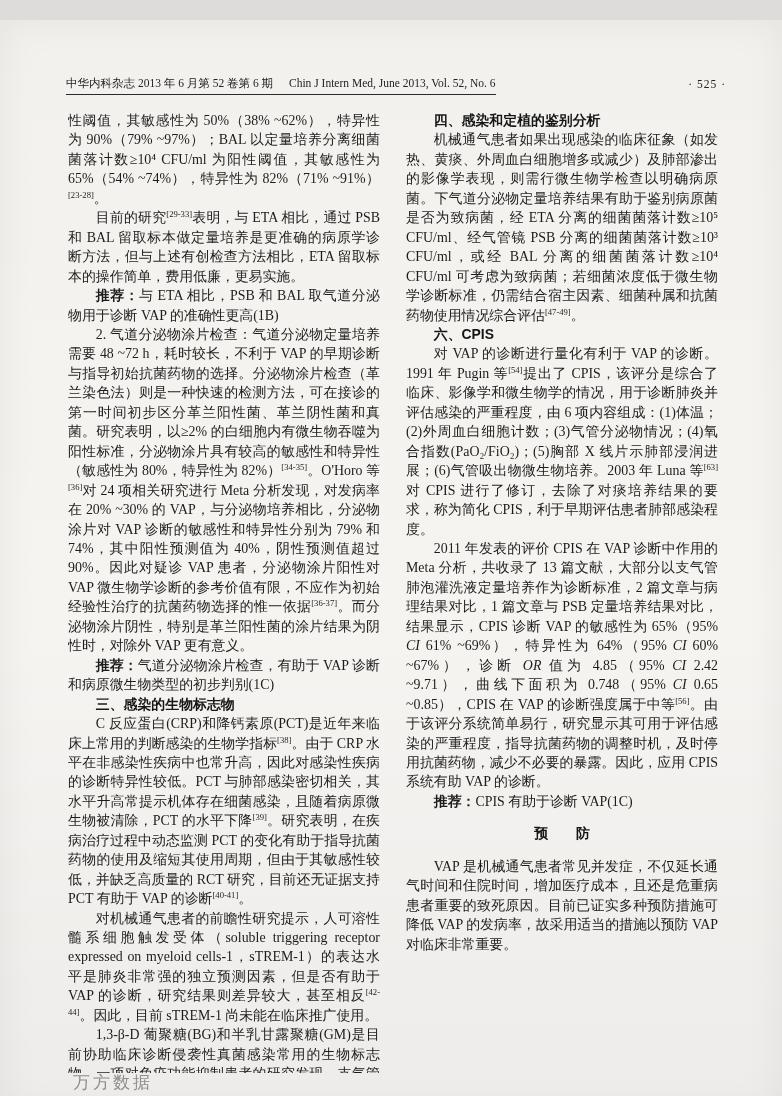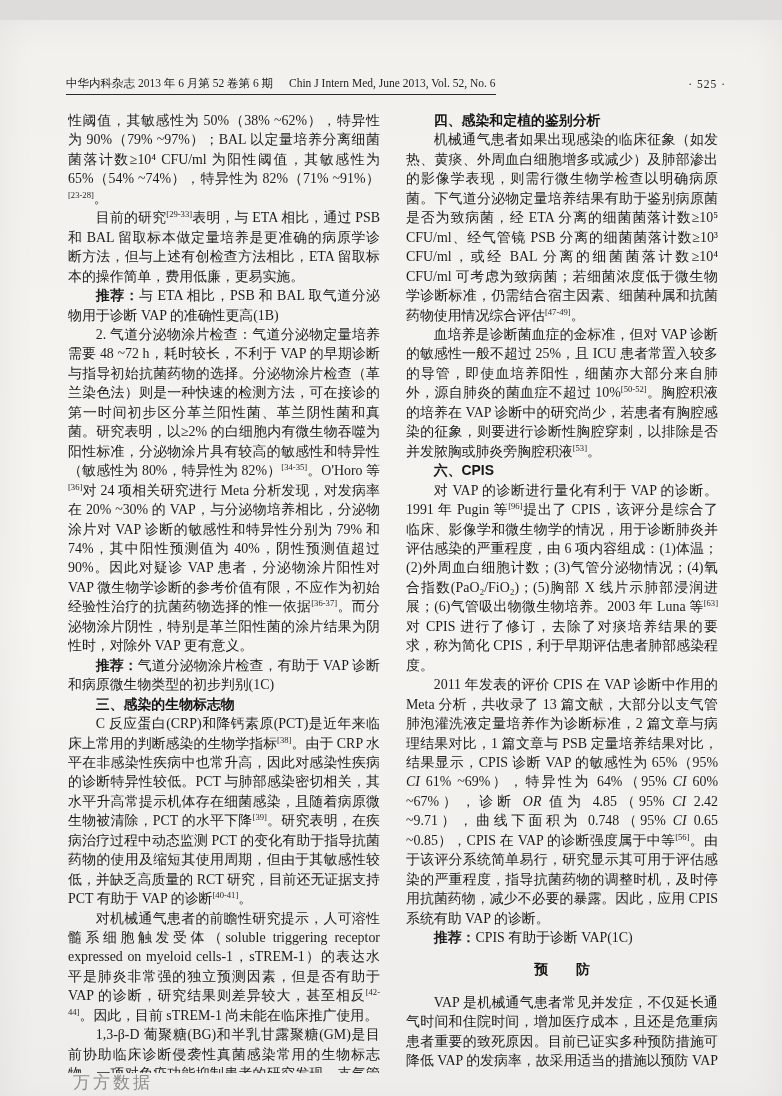--- a/index.html
+++ b/index.html
@@ -102,23 +102,22 @@
         <p class="para">2. 气道分泌物涂片检查：气道分泌物定量培养需要 48 ~72 h，耗时较长，不利于 VAP 的早期诊断与指导初始抗菌药物的选择。分泌物涂片检查（革兰染色法）则是一种快速的检测方法，可在接诊的第一时间初步区分革兰阳性菌、革兰阴性菌和真菌。研究表明，以≥2% 的白细胞内有微生物吞噬为阳性标准，分泌物涂片具有较高的敏感性和特异性（敏感性为 80%，特异性为 82%）<sup class="ref">[34-35]</sup>。O'Horo 等<sup class="ref">[36]</sup>对 24 项相关研究进行 Meta 分析发现，对发病率在 20% ~30% 的 VAP，与分泌物培养相比，分泌物涂片对 VAP 诊断的敏感性和特异性分别为 79% 和 74%，其中阳性预测值为 40%，阴性预测值超过 90%。因此对疑诊 VAP 患者，分泌物涂片阳性对 VAP 微生物学诊断的参考价值有限，不应作为初始经验性治疗的抗菌药物选择的惟一依据<sup class="ref">[36-37]</sup>。而分泌物涂片阴性，特别是革兰阳性菌的涂片结果为阴性时，对除外 VAP 更有意义。</p>
         <p class="para"><span class="rec-label">推荐：</span>气道分泌物涂片检查，有助于 VAP 诊断和病原微生物类型的初步判别(1C)</p>
         <h3 class="heading">三、感染的生物标志物</h3>
         <p class="para">C 反应蛋白(CRP)和降钙素原(PCT)是近年来临床上常用的判断感染的生物学指标<sup class="ref">[38]</sup>。由于 CRP 水平在非感染性疾病中也常升高，因此对感染性疾病的诊断特异性较低。PCT 与肺部感染密切相关，其水平升高常提示机体存在细菌感染，且随着病原微生物被清除，PCT 的水平下降<sup class="ref">[39]</sup>。研究表明，在疾病治疗过程中动态监测 PCT 的变化有助于指导抗菌药物的使用及缩短其使用周期，但由于其敏感性较低，并缺乏高质量的 RCT 研究，目前还无证据支持 PCT 有助于 VAP 的诊断<sup class="ref">[40-41]</sup>。</p>
         <p class="para">对机械通气患者的前瞻性研究提示，人可溶性髓系细胞触发受体（soluble triggering receptor expressed on myeloid cells-1，sTREM-1）的表达水平是肺炎非常强的独立预测因素，但是否有助于 VAP 的诊断，研究结果则差异较大，甚至相反<sup class="ref">[42-44]</sup>。因此，目前 sTREM-1 尚未能在临床推广使用。</p>
         <p class="para">1,3-β-D 葡聚糖(BG)和半乳甘露聚糖(GM)是目前协助临床诊断侵袭性真菌感染常用的生物标志物。一项对免疫功能抑制患者的研究发现，支气管肺泡灌洗液中的 GM 对鉴别曲霉菌引起的 VAP 有较好的敏感性和特异性，但 BG 和 GM 在免疫功能正常的机械通气患者中研究甚少，能否作为 VAP 病原学鉴别的生物标志物尚需更多的证据支持。</p>
       </div>
     <div class="col" id="col-right">
         <h3 class="heading">四、感染和定植的鉴别分析</h3>
         <p class="para">机械通气患者如果出现感染的临床征象（如发热、黄痰、外周血白细胞增多或减少）及肺部渗出的影像学表现，则需行微生物学检查以明确病原菌。下气道分泌物定量培养结果有助于鉴别病原菌是否为致病菌，经 ETA 分离的细菌菌落计数≥10⁵ CFU/ml、经气管镜 PSB 分离的细菌菌落计数≥10³ CFU/ml，或经 BAL 分离的细菌菌落计数≥10⁴ CFU/ml 可考虑为致病菌；若细菌浓度低于微生物学诊断标准，仍需结合宿主因素、细菌种属和抗菌药物使用情况综合评估<sup class="ref">[47-49]</sup>。</p>
-        <p class="para">血培养是诊断菌血症的金标准，但对 VAP 诊断的敏感性一般不超过 25%，且 ICU 患者常置入较多的导管，即使血培养阳性，细菌亦大部分来自肺外，源自肺炎的菌血症不超过 10%<sup class="ref">[50-52]</sup>。胸腔积液的培养在 VAP 诊断中的研究尚少，若患者有胸腔感染的征象，则要进行诊断性胸腔穿刺，以排除是否并发脓胸或肺炎旁胸腔积液<sup class="ref">[53]</sup>。</p>
         <h3 class="heading">六、CPIS</h3>
-        <p class="para">对 VAP 的诊断进行量化有利于 VAP 的诊断。1991 年 Pugin 等<sup class="ref">[96]</sup>提出了 CPIS，该评分是综合了临床、影像学和微生物学的情况，用于诊断肺炎并评估感染的严重程度，由 6 项内容组成：(1)体温；(2)外周血白细胞计数；(3)气管分泌物情况；(4)氧合指数(PaO₂/FiO₂)；(5)胸部 X 线片示肺部浸润进展；(6)气管吸出物微生物培养。2003 年 Luna 等<sup class="ref">[63]</sup>对 CPIS 进行了修订，去除了对痰培养结果的要求，称为简化 CPIS，利于早期评估患者肺部感染程度。</p>
+        <p class="para">对 VAP 的诊断进行量化有利于 VAP 的诊断。1991 年 Pugin 等<sup class="ref">[54]</sup>提出了 CPIS，该评分是综合了临床、影像学和微生物学的情况，用于诊断肺炎并评估感染的严重程度，由 6 项内容组成：(1)体温；(2)外周血白细胞计数；(3)气管分泌物情况；(4)氧合指数(PaO₂/FiO₂)；(5)胸部 X 线片示肺部浸润进展；(6)气管吸出物微生物培养。2003 年 Luna 等<sup class="ref">[63]</sup>对 CPIS 进行了修订，去除了对痰培养结果的要求，称为简化 CPIS，利于早期评估患者肺部感染程度。</p>
         <p class="para">2011 年发表的评价 CPIS 在 VAP 诊断中作用的 Meta 分析，共收录了 13 篇文献，大部分以支气管肺泡灌洗液定量培养作为诊断标准，2 篇文章与病理结果对比，1 篇文章与 PSB 定量培养结果对比，结果显示，CPIS 诊断 VAP 的敏感性为 65%（95% <i class="var">CI</i> 61% ~69%），特异性为 64%（95% <i class="var">CI</i> 60% ~67%），诊断 <i class="var">OR</i> 值为 4.85（95% <i class="var">CI</i> 2.42 ~9.71），曲线下面积为 0.748（95% <i class="var">CI</i> 0.65 ~0.85），CPIS 在 VAP 的诊断强度属于中等<sup class="ref">[56]</sup>。由于该评分系统简单易行，研究显示其可用于评估感染的严重程度，指导抗菌药物的调整时机，及时停用抗菌药物，减少不必要的暴露。因此，应用 CPIS 系统有助 VAP 的诊断。</p>
         <p class="para"><span class="rec-label">推荐：</span>CPIS 有助于诊断 VAP(1C)</p>
         <h2 class="section-title">预　　防</h2>
         <p class="para">VAP 是机械通气患者常见并发症，不仅延长通气时间和住院时间，增加医疗成本，且还是危重病患者重要的致死原因。目前已证实多种预防措施可降低 VAP 的发病率，故采用适当的措施以预防 VAP 对临床非常重要。</p>
       </div>
   </div>
 
   <div class="watermark">万方数据</div>
 
 </div>

